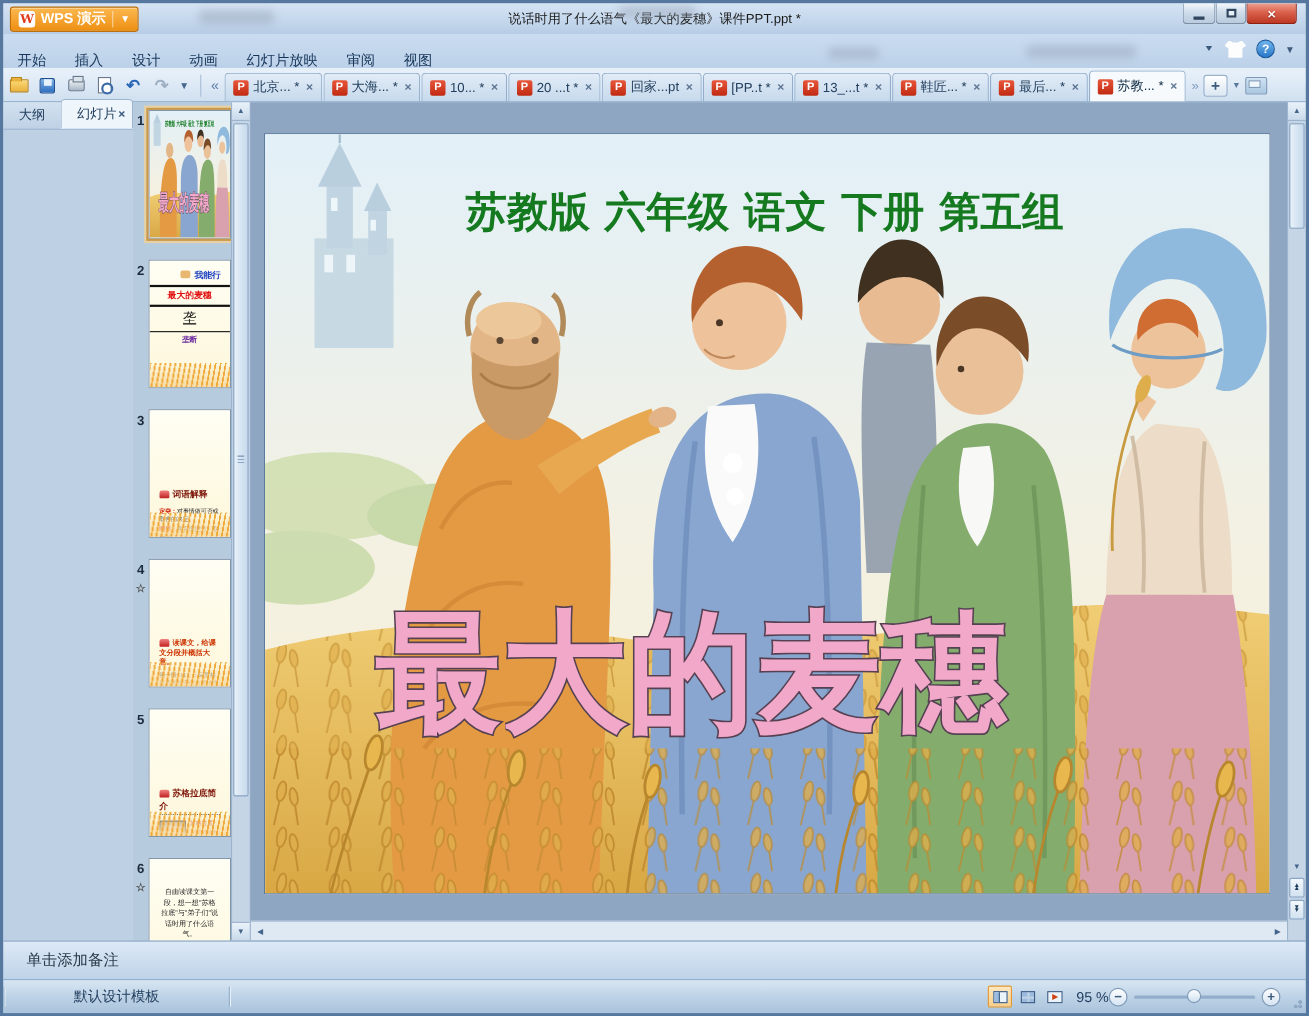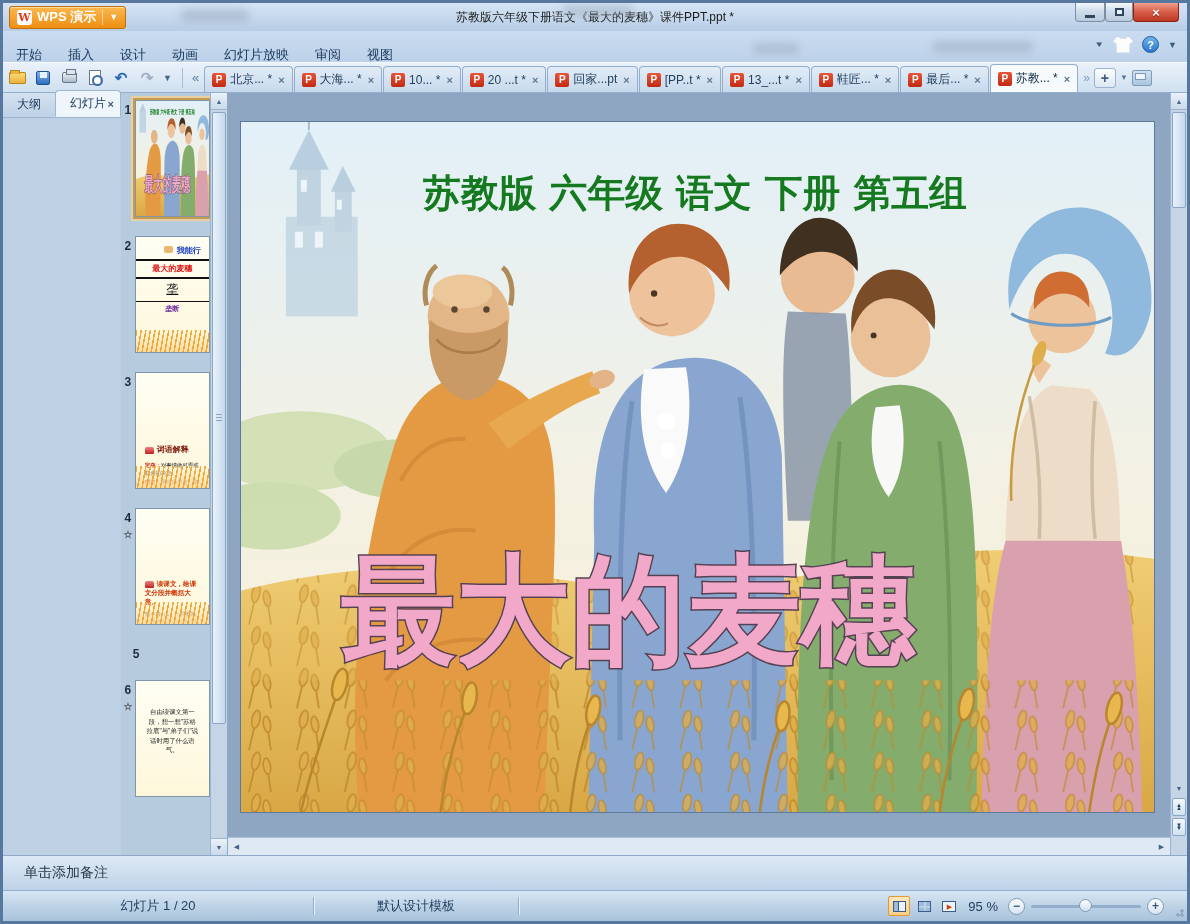--- a/index.html
+++ b/index.html
@@ -175,21 +175,21 @@
   .vw { width:22px; height:20px; display:flex; align-items:center; justify-content:center; border-radius:2px; }
   .vw.on { border:1px solid #e8982c; background:linear-gradient(#fde8c0,#f8cf8a); }
   .ic-normal { width:13px; height:11px; border:1px solid #3c5c84; background:#eaf2fa; position:relative; }
   .ic-normal::before { content:""; position:absolute; left:0; top:0; bottom:0; width:4px; background:#9cbade; border-right:1px solid #3c5c84; }
   .ic-sorter { width:13px; height:11px;
       background:conic-gradient(#9cbade 0 0) 0 0/5px 4px no-repeat, conic-gradient(#9cbade 0 0) 7px 0/5px 4px no-repeat,
                  conic-gradient(#9cbade 0 0) 0 6px/5px 4px no-repeat, conic-gradient(#9cbade 0 0) 7px 6px/5px 4px no-repeat;
       border:1px solid #3c5c84; }
   .ic-play { width:14px; height:11px; border:1px solid #3c5c84; background:#eaf2fa; text-align:center;
              font-size:7px; color:#d04010; line-height:10px; }
-  .st-zoomval { margin-right:10px; }
+  .st-zoomval { }
   .zbtn { width:17px; height:17px; border-radius:50%; border:1px solid #7e9ab8; background:linear-gradient(#fdfefe,#d6e4f2);
           text-align:center; line-height:15px; font-size:12px; color:#3c5a7c; font-weight:bold; }
   .ztrack { width:110px; height:3px; background:#93aecb; border-radius:2px; margin:0 6px; position:relative; }
   .zthumb { position:absolute; left:50%; top:-6px; width:13px; height:13px; margin-left:-7px; border-radius:50%;
             border:1px solid #7e9ab8; background:linear-gradient(#fdfefe,#cfe0f0); }
   .grip { width:12px; height:12px; margin:10px 3px 0 8px;
           background:radial-gradient(circle 1.5px, #8fa9c6 1.5px, transparent 2px) 8px 8px/4px 4px no-repeat,
                      radial-gradient(circle 1.5px, #8fa9c6 1.5px, transparent 2px) 8px 4px/4px 4px no-repeat,
                      radial-gradient(circle 1.5px, #8fa9c6 1.5px, transparent 2px) 4px 8px/4px 4px no-repeat; }
 
@@ -200,21 +200,21 @@
 
 <div class="window">
 
   <div class="titlebar">
     <div class="wps-btn">
       <span class="wps-logo">W</span>
       <span>WPS 演示</span>
       <span class="wps-sep"></span>
       <span class="wps-dd">▼</span>
     </div>
-    <div class="title-text">苏教版六年级下册语文《最大的麦穗》课件PPT.ppt *</div>
+    <div class="title-text">说话时用了什么语气《最大的麦穗》课件PPT.ppt *</div>
     <div class="win-controls">
       <div class="wc min">
           <span class="min-glyph"></span>
         </div>
       <div class="wc max">
           <span class="max-glyph"></span>
         </div>
       <div class="wc close">
           <span>×</span>
         </div>
@@ -419,20 +419,31 @@
                 <div class="t4-para">第一段（1）：写苏格拉底要弟子们去麦地里摘一个最大的麦穗。</div>
                 <div class="t4-para">第二段（2—6）：写弟子们摘麦穗的经过和苏格拉底对他们的教育。</div>
                 <div class="t4-para">第三段（7）：写弟子们从苏格拉底的话中悟出了做人的道理。</div>
               </div>
               <div class="t-wheatstrip"></div>
             </div>
           </div>
 
           <div class="thumb-row">
             <div class="tnum-col"><span>5</span></div>
+            <div class="thumb">
+              <div class="t-cream"></div>
+              <div class="t-pad">
+                <div class="t5-head">苏格拉底简介</div>
+                <div class="t5-row">
+                  <div class="t5-portrait"></div>
+                  <div class="t5-body">苏格拉底（前469年—前399年），既是古希腊著名的哲学家，又是一位个性鲜明、从古至今被人褒贬不一的著名历史人物。他的父亲是石匠和雕刻匠，母亲是接生婆。</div>
+                </div>
+              </div>
+              <div class="t-wheatstrip"></div>
+            </div>
           </div>
 
           <div class="thumb-row">
             <div class="tnum-col">
               <span>6</span>
               <span class="anim-star">☆</span>
             </div>
             <div class="thumb">
               <div class="t-cream"></div>
               <div class="t6">
@@ -601,21 +612,20 @@
         <span class="hs-btn"><span>▶</span></span>
       </div>
     </div>
   </div>
 
   <div class="notes">
     <span class="notes-text">单击添加备注</span>
   </div>
 
   <div class="statusbar">
-    <span class="st-sec1">幻灯片 1 / 20</span>
     <span class="st-div"></span>
     <span class="st-sec2">默认设计模板</span>
     <span class="st-div"></span>
     <span class="st-flex"></span>
     <div class="st-views">
       <span class="vw on">
           <span class="ic-normal"></span>
         </span>
       <span class="vw">
           <span class="ic-sorter"></span>

